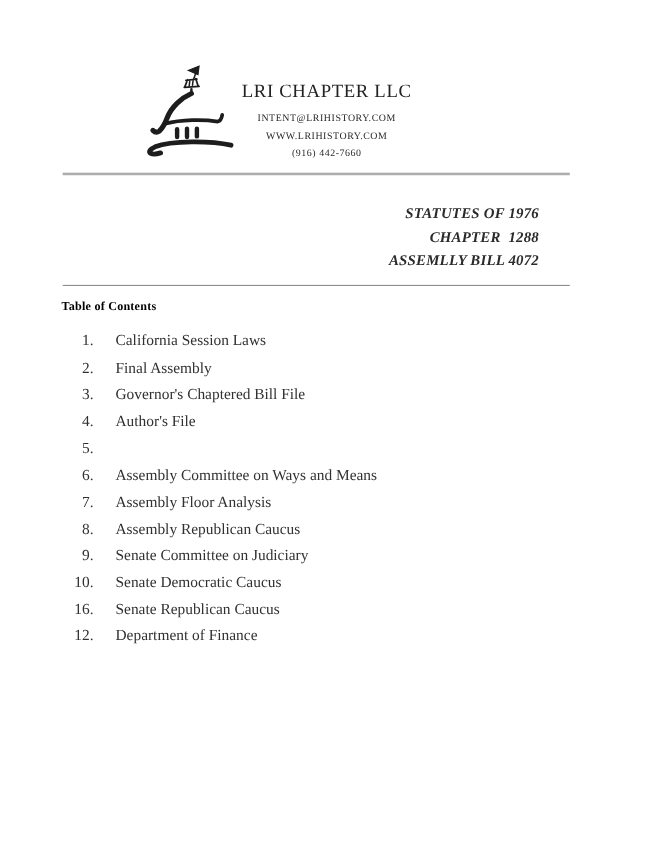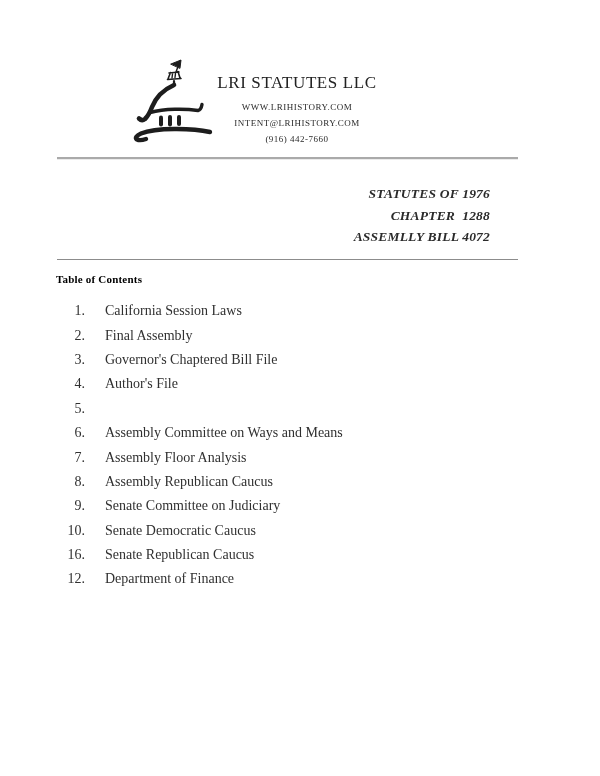--- a/index.html
+++ b/index.html
@@ -122,23 +122,23 @@
 
       <path d="M31,60.5 L31,67.5" stroke-width="4"></path>
       <path d="M40,60 L40,67.5" stroke-width="4"></path>
       <path d="M49,60 L49,67" stroke-width="4"></path>
 
       <path d="M80,75 C62,71 26,70.5 11,76.5 C6.5,78.5 4.5,81 7,82.5 C9,83.5 13,83 16,82" stroke-width="4.4"></path>
     </svg>
   </div>
 
   <div class="header-text">
-    <div class="company-name">LRI STATUTES LLC</div>
+    <div class="company-name">LRI CHAPTER LLC</div>
+    <div class="contact-line">INTENT@LRIHISTORY.COM</div>
     <div class="contact-line">WWW.LRIHISTORY.COM</div>
-    <div class="contact-line">INTENT@LRIHISTORY.COM</div>
     <div class="contact-line">(916) 442-7660</div>
   </div>
 
   <div class="rule rule-1"></div>
 
   <div class="case-info">
     <div>STATUTES OF 1976</div>
     <div>CHAPTER  1288</div>
     <div>ASSEMLLY BILL 4072</div>
   </div>

